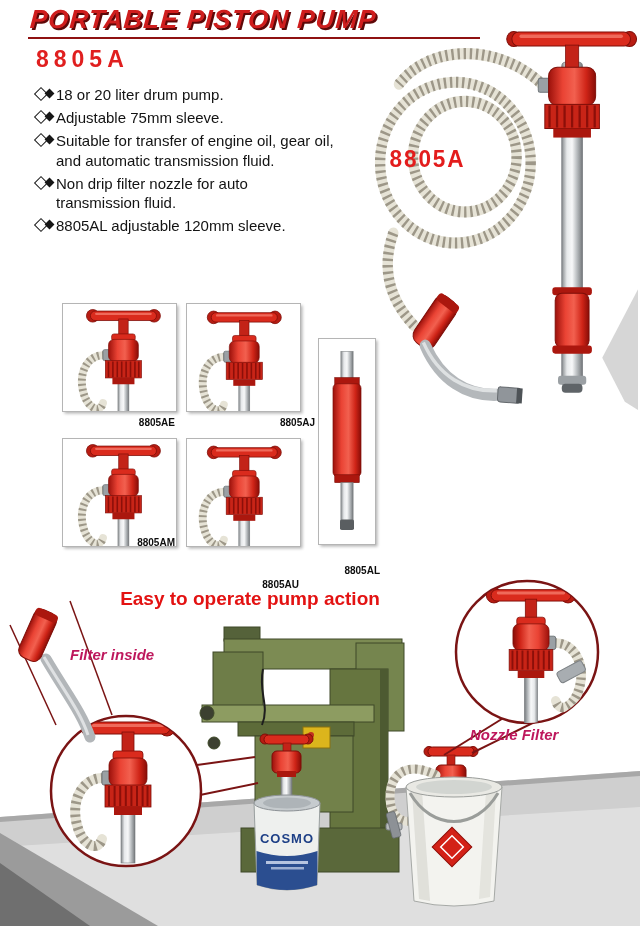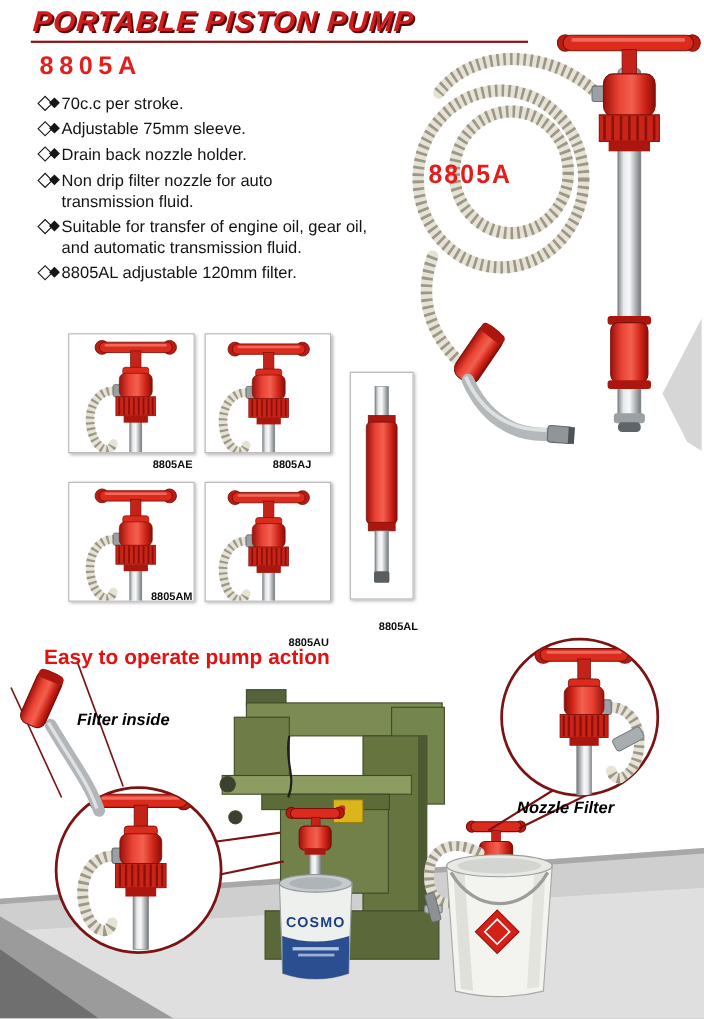--- a/index.html
+++ b/index.html
@@ -22,28 +22,28 @@
   .thumb{position:absolute;background:#fff;border:1px solid #b5b5b5;box-shadow:1.5px 1.5px 3px rgba(0,0,0,.3)}
   .t1{left:62px;top:303px;width:113px;height:107px}
   .t2{left:186px;top:303px;width:113px;height:107px}
   .t3{left:62px;top:438px;width:113px;height:107px}
   .t4{left:186px;top:438px;width:113px;height:107px}
   .t5{left:318px;top:338px;width:56px;height:205px}
   .thumb svg{width:100%;height:100%;display:block}
 
   .vlabel{position:absolute;font-size:10px;font-weight:bold;color:#0d0d0d;text-align:right}
   .l1{left:62px;top:417px;width:113px}
-  .l2{left:170px;top:417px;width:113px}
+  .l2{left:202px;top:417px;width:113px}
   .l3{left:62px;top:537px;width:113px}
   .l4{left:186px;top:579px;width:113px}
   .l5{left:312px;top:565px;width:68px}
 
-  .action-heading{position:absolute;left:40px;top:588px;width:420px;
+  .action-heading{position:absolute;left:40px;top:588px;width:420px;text-align:center;
                   font-size:19px;font-weight:bold;color:#e31212;z-index:5}
-  .callout-label{position:absolute;font-size:15px;font-weight:bold;font-style:italic;color:#000000;z-index:5}
+  .callout-label{position:absolute;font-size:15px;font-weight:bold;font-style:italic;color:#be185d;z-index:5}
   .cl-filter{left:70px;top:646px}
   .cl-nozzle{left:470px;top:726px}
 
   .scene{position:absolute;left:0;top:555px;width:640px;height:371px}
 </style>
 </head>
 <body>
 
 <svg width="0" height="0" style="position:absolute">
   <defs>
@@ -95,56 +95,49 @@
   <div class="title">PORTABLE PISTON PUMP</div>
   <div class="title-rule"></div>
   <div class="model">8805A</div>
 
   <div class="features">
     <div class="feature">
       <span class="bullet">
           <i class="d1"></i>
           <i class="d2"></i>
         </span>
-      <span>70c.c per stroke.</span>
+      <span>18 or 20 liter drum pump.</span>
     </div>
     <div class="feature">
       <span class="bullet">
           <i class="d1"></i>
           <i class="d2"></i>
         </span>
       <span>Adjustable 75mm sleeve.</span>
     </div>
     <div class="feature">
       <span class="bullet">
           <i class="d1"></i>
           <i class="d2"></i>
         </span>
-      <span>Drain back nozzle holder.</span>
+      <span>Suitable for transfer of engine oil, gear oil, and automatic transmission fluid.</span>
     </div>
     <div class="feature">
       <span class="bullet">
           <i class="d1"></i>
           <i class="d2"></i>
         </span>
       <span>Non drip filter nozzle for auto transmission fluid.</span>
     </div>
     <div class="feature">
       <span class="bullet">
           <i class="d1"></i>
           <i class="d2"></i>
         </span>
-      <span>Suitable for transfer of engine oil, gear oil, and automatic transmission fluid.</span>
-    </div>
-    <div class="feature">
-      <span class="bullet">
-          <i class="d1"></i>
-          <i class="d2"></i>
-        </span>
-      <span>8805AL adjustable 120mm filter.</span>
+      <span>8805AL adjustable 120mm sleeve.</span>
     </div>
   </div>
 
   <svg class="hero" viewBox="0 0 340 400" preserveAspectRatio="none">
     <polygon points="340,262 302,330 326,374 340,382" fill="#d6d6d6"></polygon>
 
     <g>
       <rect x="259" y="36" width="22" height="322" rx="4" fill="url(#gradChrome)" stroke="#74787b" stroke-width="0.8"></rect>
       <rect x="255" y="348" width="30" height="9" rx="3" fill="#9ba0a4"></rect>
       <rect x="259" y="356" width="22" height="9" rx="4" fill="#5f6468"></rect>

